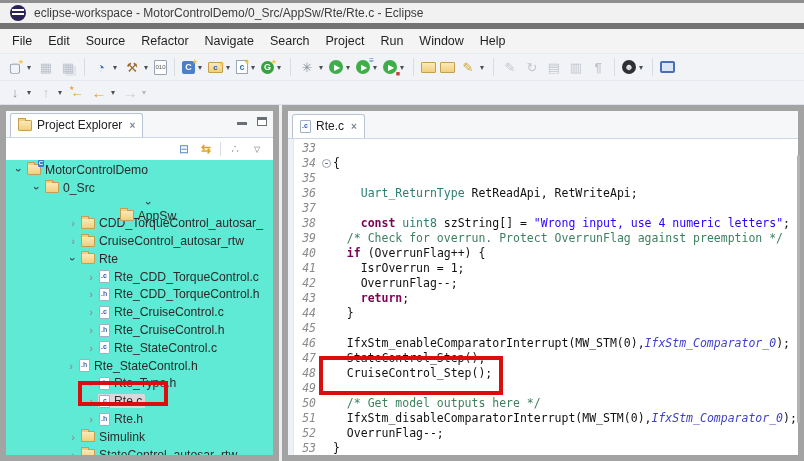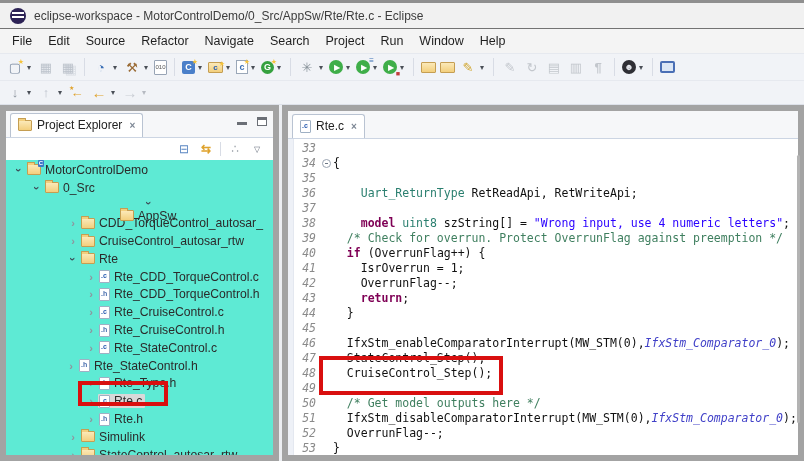--- a/index.html
+++ b/index.html
@@ -3,21 +3,21 @@
 <meta charset="utf-8">
 <style>
   * { margin:0; padding:0; box-sizing:border-box; }
   html,body { background:#e8e8e8; }
   .window {
     position:relative; width:804px; height:461px; overflow:hidden;
     background:#f2f3f5; font-family:"Liberation Sans", sans-serif; color:#2b2b2b;
   }
   .top-strip { height:3px; background:#8f8f8f; }
   
-  .titlebar { height:26px; background:#f1f1f1; display:flex; align-items:center; gap:8px; padding:0 10px; border-bottom:1px solid #737373;}
+  .titlebar { height:26px; background:#f1f1f1; display:flex; align-items:center; gap:8px; padding:0 10px; border-bottom:6px solid #737373;}
   .eclipse-icon { width:16px; height:16px; border-radius:50%; background:#2c2255; position:relative; flex:0 0 auto; }
   .eclipse-icon::before { content:""; position:absolute; left:2px; right:2px; top:4px; height:2px; background:#fff; box-shadow:0 4px 0 #fff; }
   .eclipse-icon::after { content:""; position:absolute; left:4px; right:4px; top:8px; height:1px; background:#fff; }
   .title-text { font-size:12px; color:#3c3c3c; white-space:nowrap; }
   
   .menubar { height:24px; background:#f4f4f4; display:flex; align-items:center; padding:0 4px; }
   .menu-item { font-size:12.5px; padding:3px 8px; color:#1f1f1f; cursor:default; }
   
   .toolbar { display:flex; align-items:center; background:#f1f3f7; padding:0 4px; }
   .tb1 { height:27px; border-top:1px solid #e6e9ef; }
@@ -469,21 +469,21 @@
             <div class="frow"></div>
             <div class="frow"></div>
             <div class="frow"></div>
           </div>
         <div class="codecol">
             <div class="crow"></div>
             <div class="crow"><span class="pl">{</span></div>
             <div class="crow"></div>
             <div class="crow"><span class="pl">    </span><span class="ty">Uart_ReturnType</span><span class="pl"> RetReadApi, RetWriteApi;</span></div>
             <div class="crow"></div>
-            <div class="crow"><span class="pl">    </span><span class="kw">model</span><span class="pl"> </span><span class="ty">uint8</span><span class="pl"> szString[] = </span><span class="st">"Wrong input, use 4 numeric letters"</span><span class="pl">;</span></div>
+            <div class="crow"><span class="pl">    </span><span class="kw">const</span><span class="pl"> </span><span class="ty">uint8</span><span class="pl"> szString[] = </span><span class="st">"Wrong input, use 4 numeric letters"</span><span class="pl">;</span></div>
             <div class="crow"><span class="pl">  </span><span class="cm">/* Check for overrun. Protect OverrunFlag against preemption */</span></div>
             <div class="crow"><span class="pl">  </span><span class="kw">if</span><span class="pl"> (OverrunFlag++) {</span></div>
             <div class="crow"><span class="pl">    IsrOverrun = 1;</span></div>
             <div class="crow"><span class="pl">    OverrunFlag--;</span></div>
             <div class="crow"><span class="pl">    </span><span class="kw">return</span><span class="pl">;</span></div>
             <div class="crow"><span class="pl">  }</span></div>
             <div class="crow"></div>
             <div class="crow"><span class="pl">  IfxStm_enableComparatorInterrupt(MW_STM(0),</span><span class="mc">IfxStm_Comparator_0</span><span class="pl">);</span></div>
             <div class="crow"><span class="pl">  StateControl_Step();</span></div>
             <div class="crow"><span class="pl">  CruiseControl_Step();</span></div>

